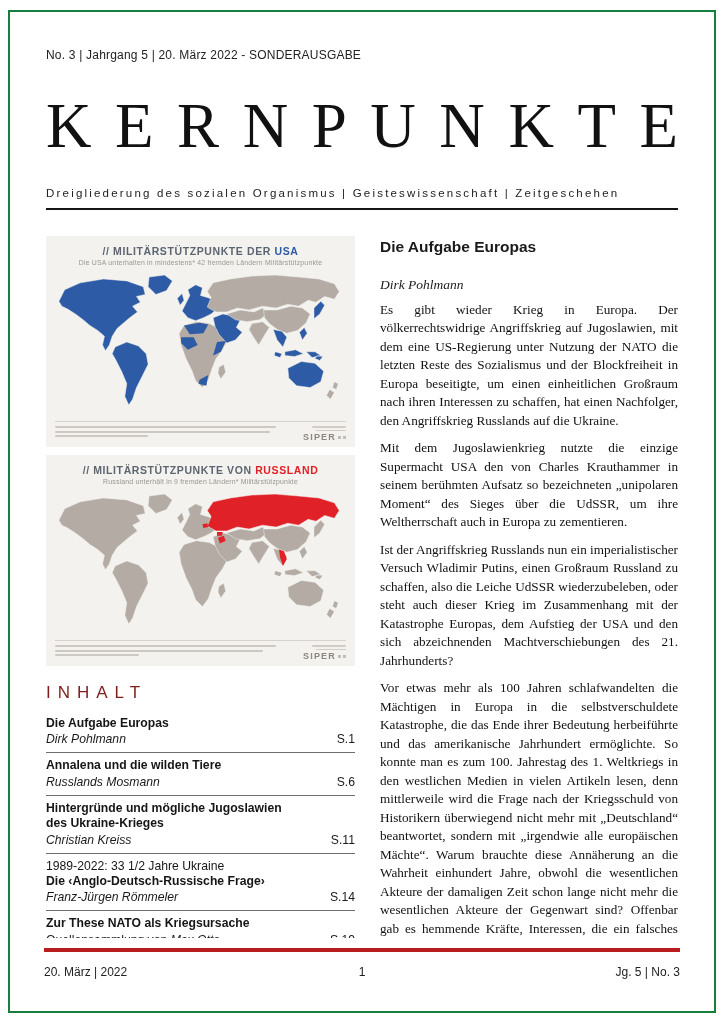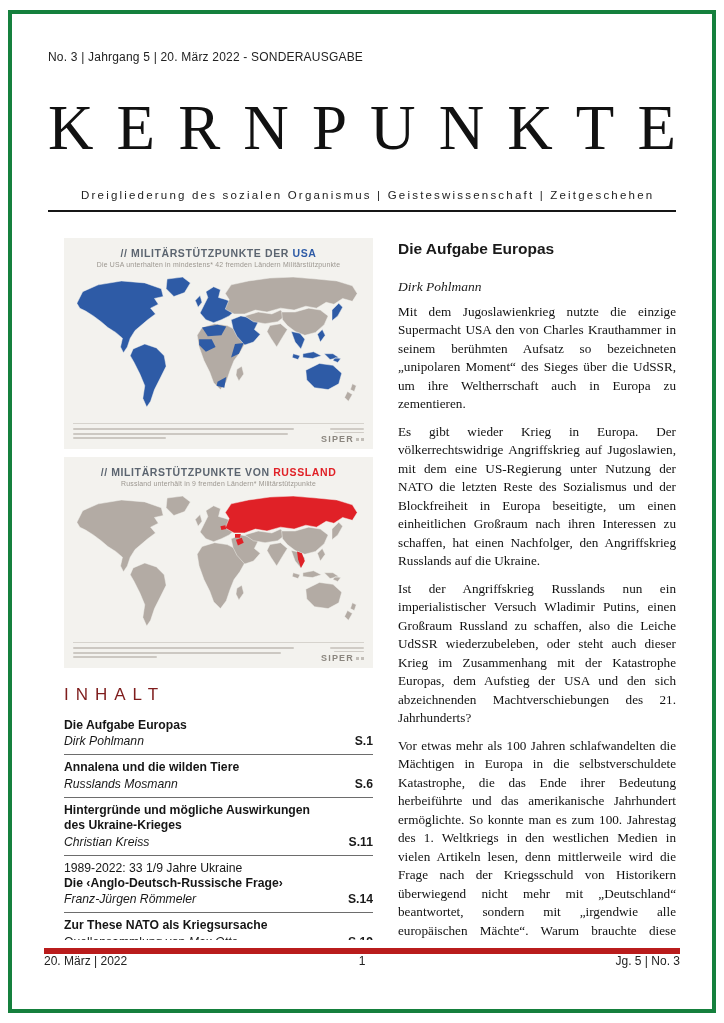--- a/index.html
+++ b/index.html
@@ -1,35 +1,34 @@
 <!DOCTYPE html>
 <html><head>
 <meta charset="utf-8">
 <style>
   html,body{margin:0;padding:0;background:#e9e9e9;}
   .page{
     width:724px;height:1023px;background:#ffffff;position:relative;
     font-family:"Liberation Sans",sans-serif;color:#1a1a1a;overflow:hidden;
     margin:0 auto;
   }
-  .frame{position:absolute;left:8px;top:10px;right:8px;bottom:10px;border:4px solid #15803d;}
+  .frame{position:absolute;left:8px;top:10px;right:8px;bottom:10px;border:2px solid #15803d;}
   .inner{position:absolute;left:36px;right:36px;top:36px;}
   .issue-line{font-size:12px;color:#222;letter-spacing:.2px;}
   .masthead{
     display:flex;justify-content:space-between;align-items:flex-end;
     font-family:"Liberation Serif",serif;font-size:63px;line-height:1;
     margin-top:33px;color:#111;
   }
   .tagline{
     margin-top:29px;font-size:11.5px;letter-spacing:2.2px;white-space:nowrap;
     color:#222;
-    margin-left:33px;
   }
   .header-rule{border-top:2px solid #161616;margin-top:9px;}
-  .columns{display:flex;gap:25px;margin-top:26px;height:702px;overflow:hidden;margin-left:16px;}
+  .columns{display:flex;gap:25px;margin-top:26px;height:702px;overflow:hidden;}
   .col-left{width:309px;flex:none;}
   .col-right{flex:1;min-width:0;}
 
   
   .map-panel{background:#f3f2ee;padding:9px 9px 5px;margin-bottom:8px;}
   .map-title{font-size:10.5px;font-weight:bold;letter-spacing:.6px;color:#5c6570;text-align:center;}
   .map-title .hl1{color:#2e5ba6;}
   .map-title .hl2{color:#e02127;text-align:center;}
   .map-subtitle{font-size:6.9px;color:#9b968f;text-align:center;margin-top:2px;letter-spacing:.2px;}
   .map-svg{display:block;width:100%;height:148px;margin-top:3px;}
@@ -42,33 +41,33 @@
   .siper-label .sq{display:inline-block;width:3px;height:3px;background:#c2beb8;margin-left:2px;vertical-align:middle;}
 
   
   .toc{margin-top:17px;}
   .toc-heading{font-size:17px;letter-spacing:7px;font-weight:400;color:#7f1d1d;margin:0 0 8px 0;}
   .toc-entry{padding:5px 0 4px;border-bottom:1.6px solid #6d6d6d;}
   .toc-title{font-size:12.2px;font-weight:bold;line-height:1.27;color:#161616;}
   .toc-title.regular{font-weight:400;}
   .toc-authorline{display:flex;justify-content:space-between;font-size:12.2px;line-height:1.3;margin-top:1px;}
   .toc-author .it{font-style:italic;}
-  .toc-page{font-weight:700;}
+  .toc-page{font-weight:400;}
 
   
   .article-title{font-size:15.5px;font-weight:bold;margin:2px 0 0 0;}
   .article-author{font-family:"Liberation Serif",serif;font-style:italic;font-size:13.5px;margin-top:21px;}
   .article-body{margin-top:8px;}
   .article-body p{
     font-family:"Liberation Serif",serif;font-size:13.2px;line-height:1.4;
     text-align:justify;margin:0 0 9px 0;color:#111;
   }
 
   
-  .footer{position:absolute;left:44px;right:44px;top:948px;border-top:6px solid #b91c1c;display:flex;font-size:12px;color:#222;}
+  .footer{position:absolute;left:44px;right:44px;top:948px;border-top:4px solid #b91c1c;padding-top:13px;display:flex;font-size:12px;color:#222;}
   .footer .f-left{flex:1;text-align:left;}
   .footer .f-center{flex:1;text-align:center;}
   .footer .f-right{flex:1;text-align:right;}
 </style>
 </head>
 <body>
 
 <div class="page">
   <div class="frame">
     <div class="inner">
@@ -186,29 +185,29 @@
                   </div>
                 </div>
                 <div class="toc-entry">
                   <div class="toc-title">Annalena und die wilden Tiere</div>
                   <div class="toc-authorline">
                     <span class="toc-author"><span class="it">Russlands Mosmann</span></span>
                     <span class="toc-page">S.6</span>
                   </div>
                 </div>
                 <div class="toc-entry">
-                  <div class="toc-title">Hintergründe und mögliche Auswirkungen</div>
+                  <div class="toc-title">Hintergründe und mögliche Jugoslawien</div>
                   <div class="toc-title">des Ukraine-Krieges</div>
                   <div class="toc-authorline">
                     <span class="toc-author"><span class="it">Christian Kreiss</span></span>
                     <span class="toc-page">S.11</span>
                   </div>
                 </div>
                 <div class="toc-entry">
-                  <div class="toc-title regular">1989-2022: 33 1/9 Jahre Ukraine</div>
+                  <div class="toc-title regular">1989-2022: 33 1/2 Jahre Ukraine</div>
                   <div class="toc-title">Die ‹Anglo-Deutsch-Russische Frage›</div>
                   <div class="toc-authorline">
                     <span class="toc-author"><span class="it">Franz-Jürgen Römmeler</span></span>
                     <span class="toc-page">S.14</span>
                   </div>
                 </div>
                 <div class="toc-entry">
                   <div class="toc-title">Zur These NATO als Kriegsursache</div>
                   <div class="toc-authorline">
                     <span class="toc-author"><span>Quellensammlung von </span><span class="it">Max Otte</span></span>
@@ -217,22 +216,22 @@
                 </div>
               </div>
           </div>
 
         </div>
 
         <div class="col-right">
           <h1 class="article-title">Die Aufgabe Europas</h1>
           <div class="article-author">Dirk Pohlmann</div>
           <div class="article-body">
+              <p>Es gibt wieder Krieg in Europa. Der völkerrechtswidrige Angriffskrieg auf Jugoslawien, mit dem eine US-Regierung unter Nutzung der NATO die letzten Reste des Sozialismus und der Blockfreiheit in Europa beseitigte, um einen einheitlichen Großraum nach ihren Interessen zu schaffen, hat einen Nachfolger, den Angriffskrieg Russlands auf die Ukraine.</p>
               <p>Mit dem Jugoslawienkrieg nutzte die einzige Supermacht USA den von Charles Krauthammer in seinem berühmten Aufsatz so bezeichneten „unipolaren Moment“ des Sieges über die UdSSR, um ihre Weltherrschaft auch in Europa zu zementieren.</p>
-              <p>Es gibt wieder Krieg in Europa. Der völkerrechtswidrige Angriffskrieg auf Jugoslawien, mit dem eine US-Regierung unter Nutzung der NATO die letzten Reste des Sozialismus und der Blockfreiheit in Europa beseitigte, um einen einheitlichen Großraum nach ihren Interessen zu schaffen, hat einen Nachfolger, den Angriffskrieg Russlands auf die Ukraine.</p>
               <p>Ist der Angriffskrieg Russlands nun ein imperialistischer Versuch Wladimir Putins, einen Großraum Russland zu schaffen, also die Leiche UdSSR wiederzubeleben, oder steht auch dieser Krieg im Zusammenhang mit der Katastrophe Europas, dem Aufstieg der USA und den sich abzeichnenden Machtverschiebungen des 21. Jahrhunderts?</p>
               <p>Vor etwas mehr als 100 Jahren schlafwandelten die Mächtigen in Europa in die selbstverschuldete Katastrophe, die das Ende ihrer Bedeutung herbeiführte und das amerikanische Jahrhundert ermöglichte. So konnte man es zum 100. Jahrestag des 1. Weltkriegs in den westlichen Medien in vielen Artikeln lesen, denn mittlerweile wird die Frage nach der Kriegsschuld von Historikern überwiegend nicht mehr mit „Deutschland“ beantwortet, sondern mit „irgendwie alle europäischen Mächte“. Warum brauchte diese Annäherung an die Wahrheit einhundert Jahre, obwohl die wesentlichen Akteure der damaligen Zeit schon lange nicht mehr die wesentlichen Akteure der Gegenwart sind? Offenbar gab es hemmende Kräfte, Interessen, die ein falsches Narrativ erst einführten und dann stabilisieren konnten? Sind diese Kräfte und Interessen mittlerweile selbst Geschichte, oder sind sie immer noch wesentlich und wirksam? War der Jugoslawienkrieg und ist der Ukraine-Krieg auch Ergebnis dieser</p>
             </div>
         </div>
 
       </div>
     </div>
   </div>
 
   <div class="footer">

